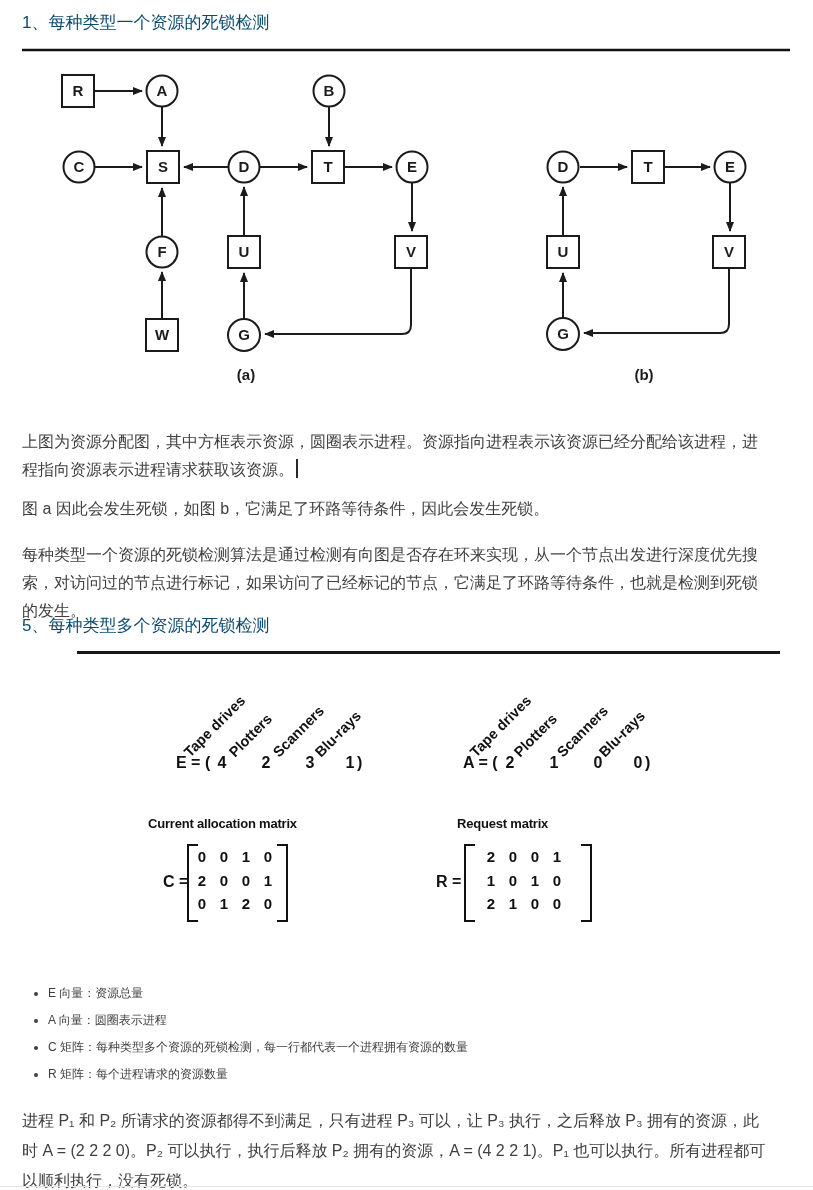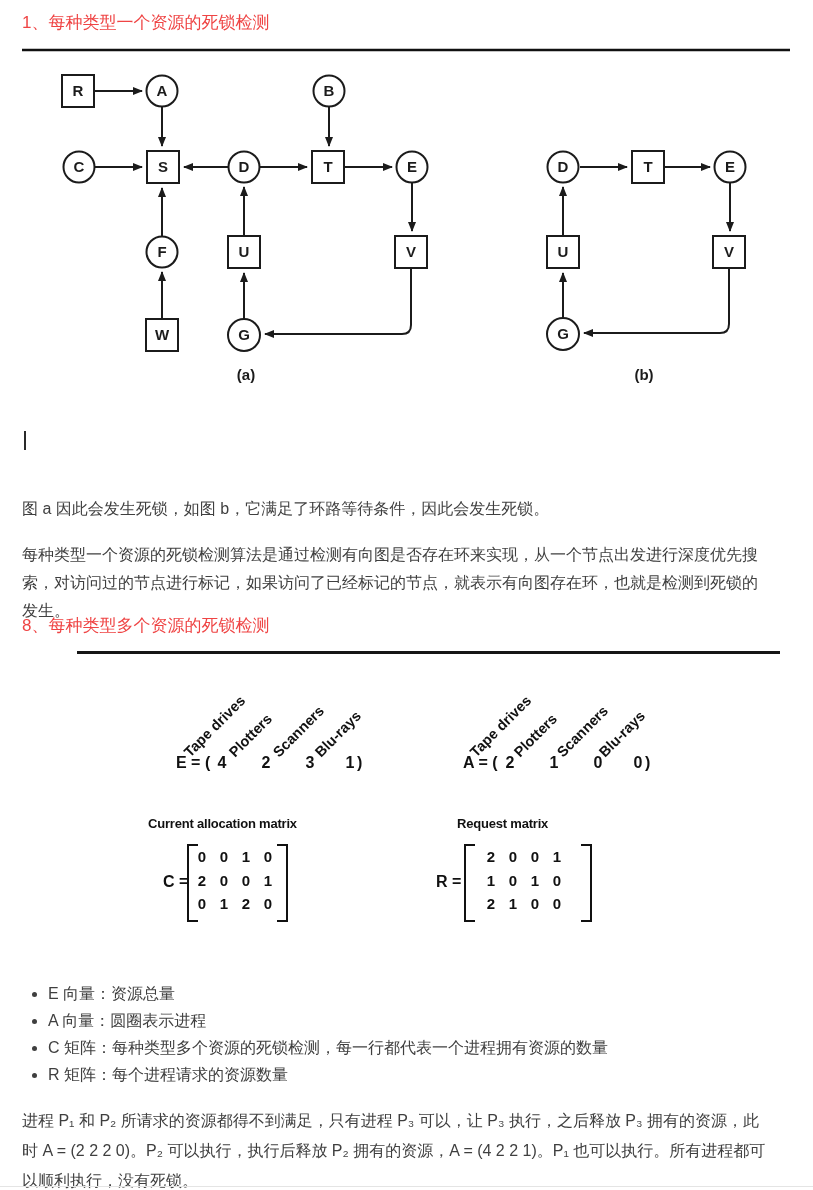--- a/index.html
+++ b/index.html
@@ -1,22 +1,22 @@
 <!DOCTYPE html>
 <html><head>
 <meta charset="utf-8">
 <style>
   html,body{margin:0;padding:0;background:#ffffff;}
   body{width:813px;height:1190px;font-family:"Liberation Sans","DejaVu Sans",sans-serif;}
   .page{position:relative;width:813px;height:1190px;background:#ffffff;overflow:hidden;color:#3f3f3f;}
-  .heading{position:absolute;left:22px;font-size:17px;line-height:24px;color:#ef4444;white-space:nowrap;}
+  .heading{position:absolute;left:22px;font-size:17px;line-height:24px;color:#0c4a6e;white-space:nowrap;}
   .para{position:absolute;left:22px;width:745px;font-size:16px;line-height:28px;color:#3f3f3f;text-align:left;}
   .caret{display:inline-block;width:2px;height:19px;background:#2a2a2a;margin-left:2px;vertical-align:-3px;}
   ul.bullets{position:absolute;left:28px;top:980px;margin:0;padding:0 0 0 20px;}
-  ul.bullets li{font-size:16px;line-height:27px;color:#3f3f3f;}
+  ul.bullets li{font-size:12px;line-height:27px;color:#3f3f3f;}
   .bottom-rule{position:absolute;left:0;top:1186px;width:813px;height:1px;background:#e4e4e4;}
 
   
   svg.fig1{position:absolute;left:0;top:0;}
   .edge{stroke:#1b1b1b;stroke-width:2;fill:none;}
   .nshape{fill:#ffffff;stroke:#1b1b1b;stroke-width:2;}
   .nlabel{font-family:"Liberation Sans","DejaVu Sans",sans-serif;font-size:15px;font-weight:bold;fill:#1b1b1b;text-anchor:middle;}
   .figcap{font-family:"Liberation Sans","DejaVu Sans",sans-serif;font-size:15px;font-weight:bold;fill:#1b1b1b;text-anchor:middle;}
 
   
@@ -149,27 +149,27 @@
         <rect class="nshape" x="713" y="236" width="32" height="32"></rect>
         <text class="nlabel" x="729" y="257">V</text>
       </g>
     <g>
         <circle class="nshape" cx="563" cy="334" r="16"></circle>
         <text class="nlabel" x="563" y="339">G</text>
       </g>
     <text class="figcap" x="644" y="380">(b)</text>
   </svg>
 
-  <p class="para" style="top:412px;"><span class="caret"></span></p>
+  <p class="para" style="top:412px;"><span>上图为资源分配图，其中方框表示资源，圆圈表示进程。资源指向进程表示该资源已经分配给该进程，进程指向资源表示进程请求获取该资源。</span><span class="caret"></span></p>
 
   <p class="para" style="top:479px;">图 a 因此会发生死锁，如图 b，它满足了环路等待条件，因此会发生死锁。</p>
 
-  <p class="para" style="top:525px;">每种类型一个资源的死锁检测算法是通过检测有向图是否存在环来实现，从一个节点出发进行深度优先搜索，对访问过的节点进行标记，如果访问了已经标记的节点，就表示有向图存在环，也就是检测到死锁的发生。</p>
-
-  <div class="heading" style="top:614px;">8、每种类型多个资源的死锁检测</div>
+  <p class="para" style="top:525px;">每种类型一个资源的死锁检测算法是通过检测有向图是否存在环来实现，从一个节点出发进行深度优先搜索，对访问过的节点进行标记，如果访问了已经标记的节点，它满足了环路等待条件，也就是检测到死锁的发生。</p>
+
+  <div class="heading" style="top:614px;">5、每种类型多个资源的死锁检测</div>
 
   <div class="fig2">
     <div class="f2line"></div>
 
     <span class="rlabel" style="left:192px;top:100px;">Tape drives</span>
     <span class="rlabel" style="left:237px;top:100px;">Plotters</span>
     <span class="rlabel" style="left:281px;top:100px;">Scanners</span>
     <span class="rlabel" style="left:323px;top:100px;">Blu-rays</span>
 
     <span class="rlabel" style="left:478px;top:100px;">Tape drives</span>

